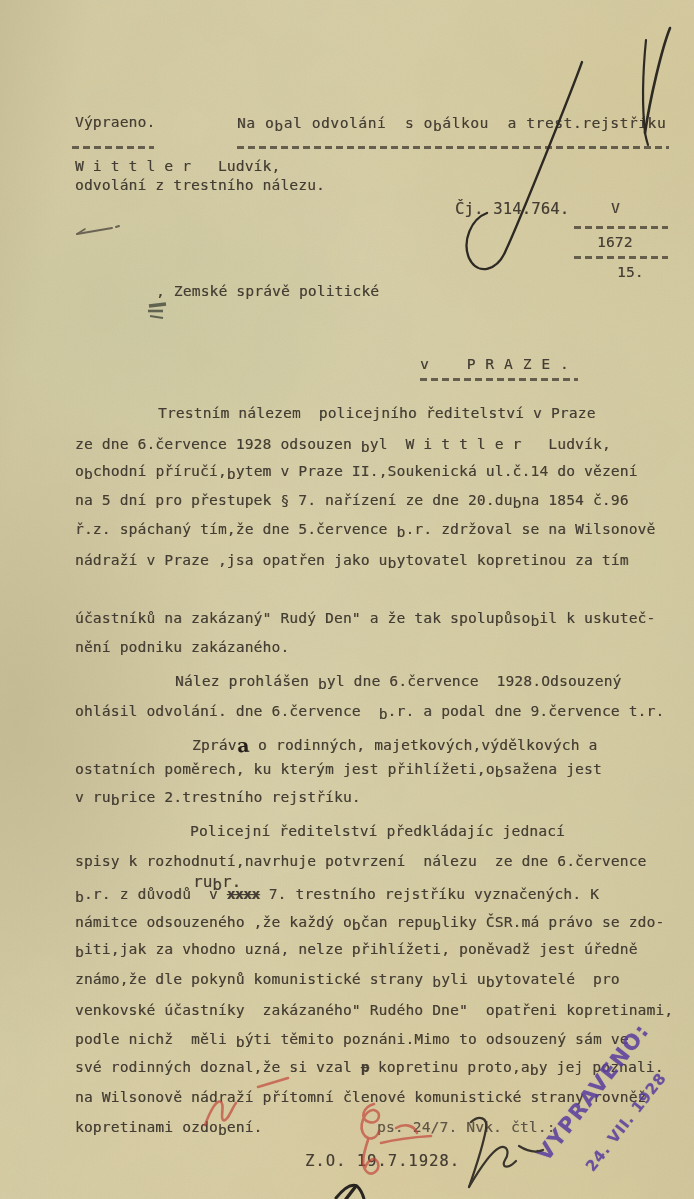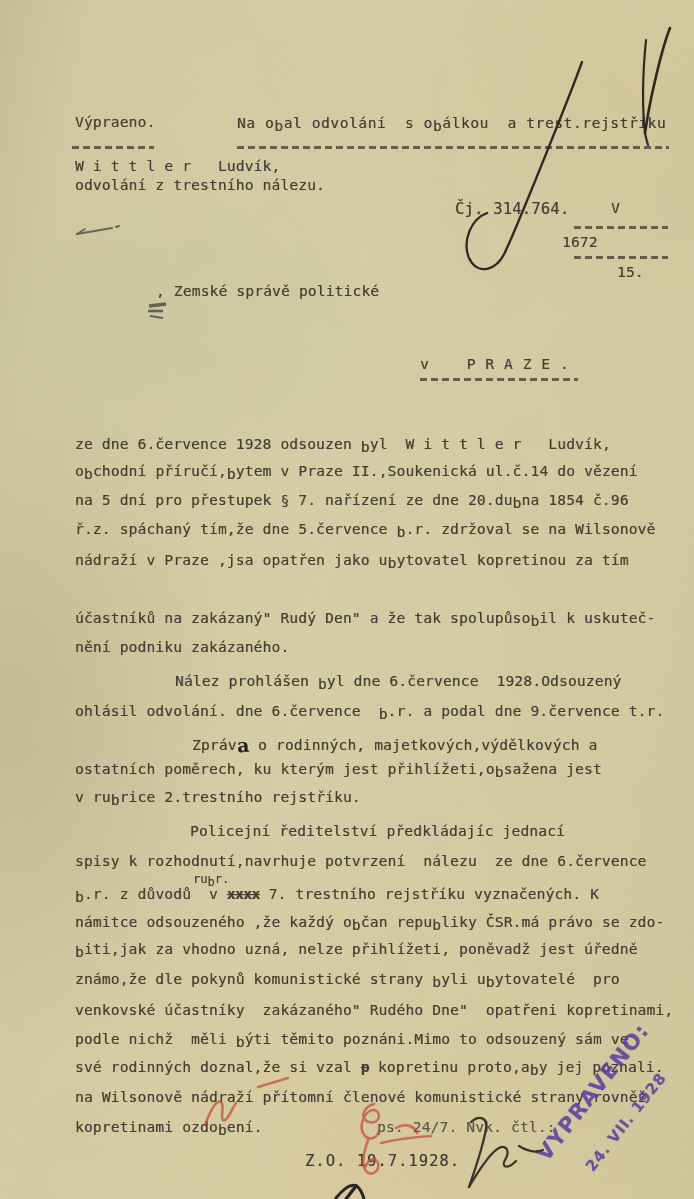--- a/index.html
+++ b/index.html
@@ -16,21 +16,21 @@
   }
   .tex{position:absolute;inset:0;pointer-events:none;}
   .ln{position:absolute;white-space:pre;font-size:14.5px;letter-spacing:0.2px;
       color:#443d33;text-shadow:0.4px 0.4px 0.5px rgba(62,52,40,0.45);}
   .hdr{font-size:14.5px;}
   .wide{letter-spacing:0.6px;}
   .dash{position:absolute;height:3px;opacity:0.8;
       background:repeating-linear-gradient(90deg,#4a4338 0 7px,transparent 7px 11px);}
   .lb{position:relative;top:2.5px;}
   .struck{font-weight:bold;text-decoration:line-through;letter-spacing:-0.5px;}
-  .insert{font-size:12px;letter-spacing:0;}
+  .insert{font-size:16px;letter-spacing:0;}
   .hand-a{font-family:"DejaVu Serif",serif;font-weight:bold;font-size:19px;color:#241f1a;
       display:inline-block;transform:translateY(2px) rotate(-4deg);text-shadow:none;}
   .ps{opacity:0.82;}
   .zo{font-size:15.5px;letter-spacing:1px;}
   .stamp{position:absolute;color:#5b3f9e;font-family:"DejaVu Sans","Liberation Sans",sans-serif;
       font-weight:bold;opacity:0.87;white-space:pre;text-shadow:0 0 1px rgba(91,63,158,0.55);}
   .stamp-1{left:593px;top:1092px;font-size:21px;letter-spacing:1.5px;
       transform:translate(-50%,-50%) rotate(-52deg);}
   .stamp-2{left:626px;top:1122px;font-size:15px;letter-spacing:1px;
       transform:translate(-50%,-50%) rotate(-52deg);}
@@ -60,29 +60,30 @@
   <div class="ln tw hdr wide" style="left:237px;top:115px;">Na o<span class="lb">b</span>al odvolání  s o<span class="lb">b</span>álkou  a trest.rejstříku</div>
   <div class="dash" style="left:237px;top:146px;width:432px;"></div>
 
   <div class="ln tw hdr" style="left:75px;top:158px;">W i t t l e r   Ludvík,</div>
   <div class="ln tw hdr" style="left:75px;top:177px;">odvolání z trestního nálezu.</div>
 
   <div class="ln tw" style="left:455px;top:200px;font-size:15.5px;">Čj. 314.764.</div>
 
   <div class="ln tw" style="left:611px;top:200px;">V</div>
   <div class="dash" style="left:574px;top:226px;width:94px;"></div>
-  <div class="ln tw" style="left:562px;top:234px;">1672</div>
+  <div class="ln tw" style="left:597px;top:234px;">1672</div>
   <div class="dash" style="left:574px;top:256px;width:94px;"></div>
   <div class="ln tw" style="left:617px;top:264px;">15.</div>
 
   <div class="ln tw" style="left:156px;top:283px;">, Zemské správě politické</div>
 
   <div class="ln tw wide" style="left:420px;top:356px;">v    P R A Z E .</div>
   <div class="dash" style="left:420px;top:378px;width:158px;"></div>
 
+  <div class="ln tw" style="left:158px;top:405px;">Trestním nálezem  policejního ředitelství v Praze</div>
   <div class="ln tw" style="left:75px;top:436px;">ze dne 6.července 1928 odsouzen <span class="lb">b</span>yl  W i t t l e r   Ludvík,</div>
   <div class="ln tw" style="left:75px;top:463px;">o<span class="lb">b</span>chodní příručí,<span class="lb">b</span>ytem v Praze II.,Soukenická ul.č.14 do vězení</div>
   <div class="ln tw" style="left:75px;top:492px;">na 5 dní pro přestupek § 7. nařízení ze dne 20.du<span class="lb">b</span>na 1854 č.96</div>
   <div class="ln tw" style="left:75px;top:521px;">ř.z. spáchaný tím,že dne 5.července <span class="lb">b</span>.r. zdržoval se na Wilsonově</div>
   <div class="ln tw" style="left:75px;top:552px;">nádraží v Praze ,jsa opatřen jako u<span class="lb">b</span>ytovatel kopretinou za tím</div>
   <div class="ln tw" style="left:75px;top:610px;">účastníků na zakázaný" Rudý Den" a že tak spolupůso<span class="lb">b</span>il k uskuteč-</div>
   <div class="ln tw" style="left:75px;top:639px;">nění podniku zakázaného.</div>
 
   <div class="ln tw" style="left:175px;top:673px;">Nález prohlášen <span class="lb">b</span>yl dne 6.července  1928.Odsouzený</div>
   <div class="ln tw" style="left:75px;top:703px;">ohlásil odvolání. dne 6.července  <span class="lb">b</span>.r. a podal dne 9.července t.r.</div>

